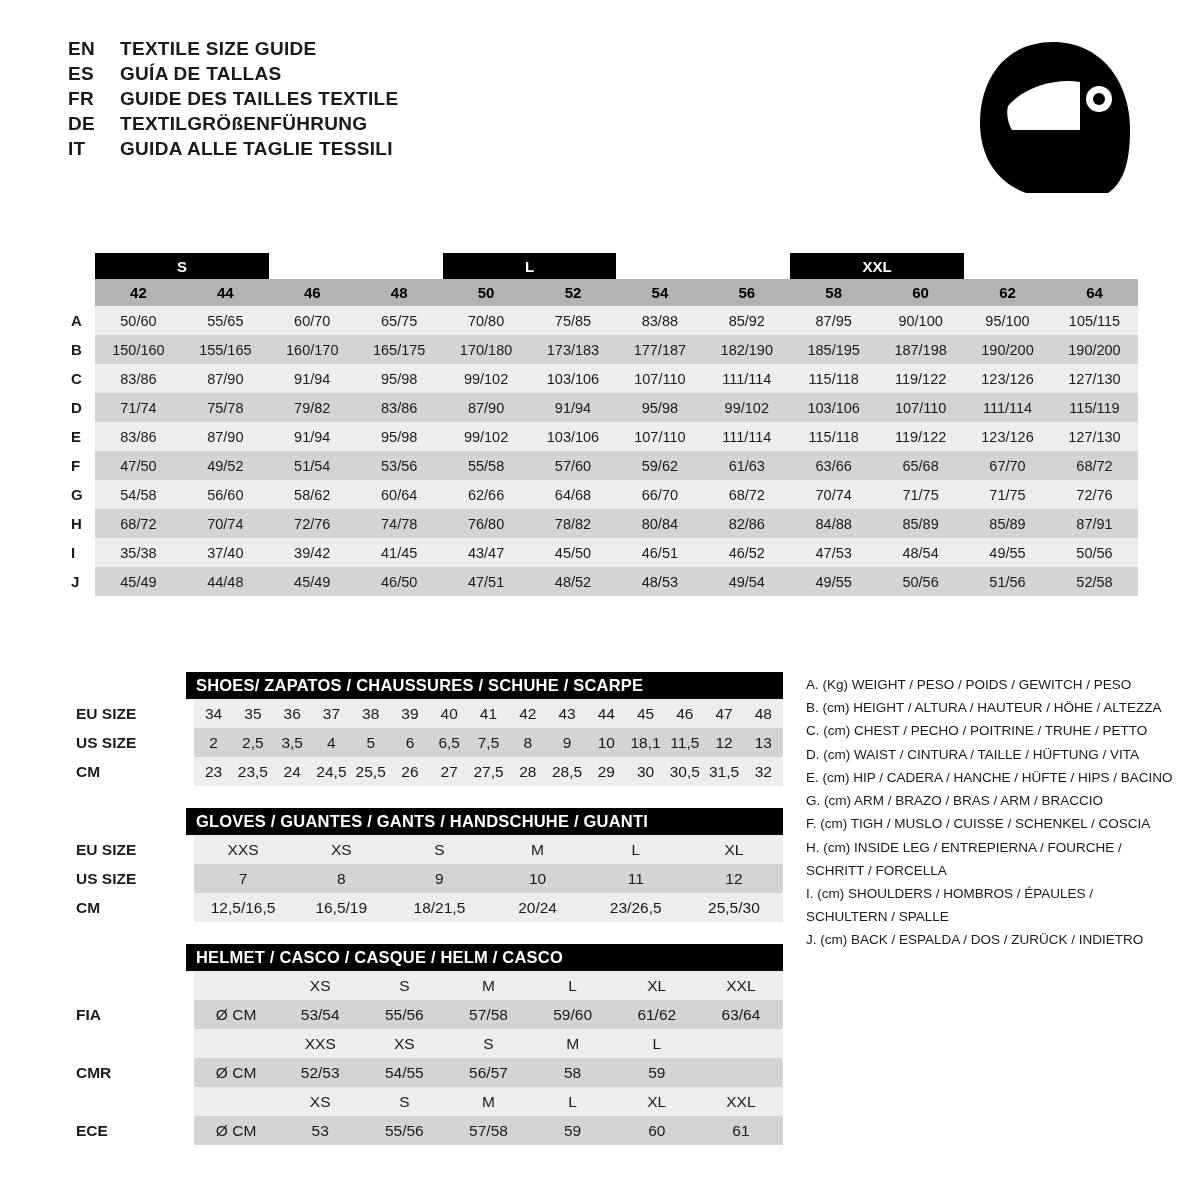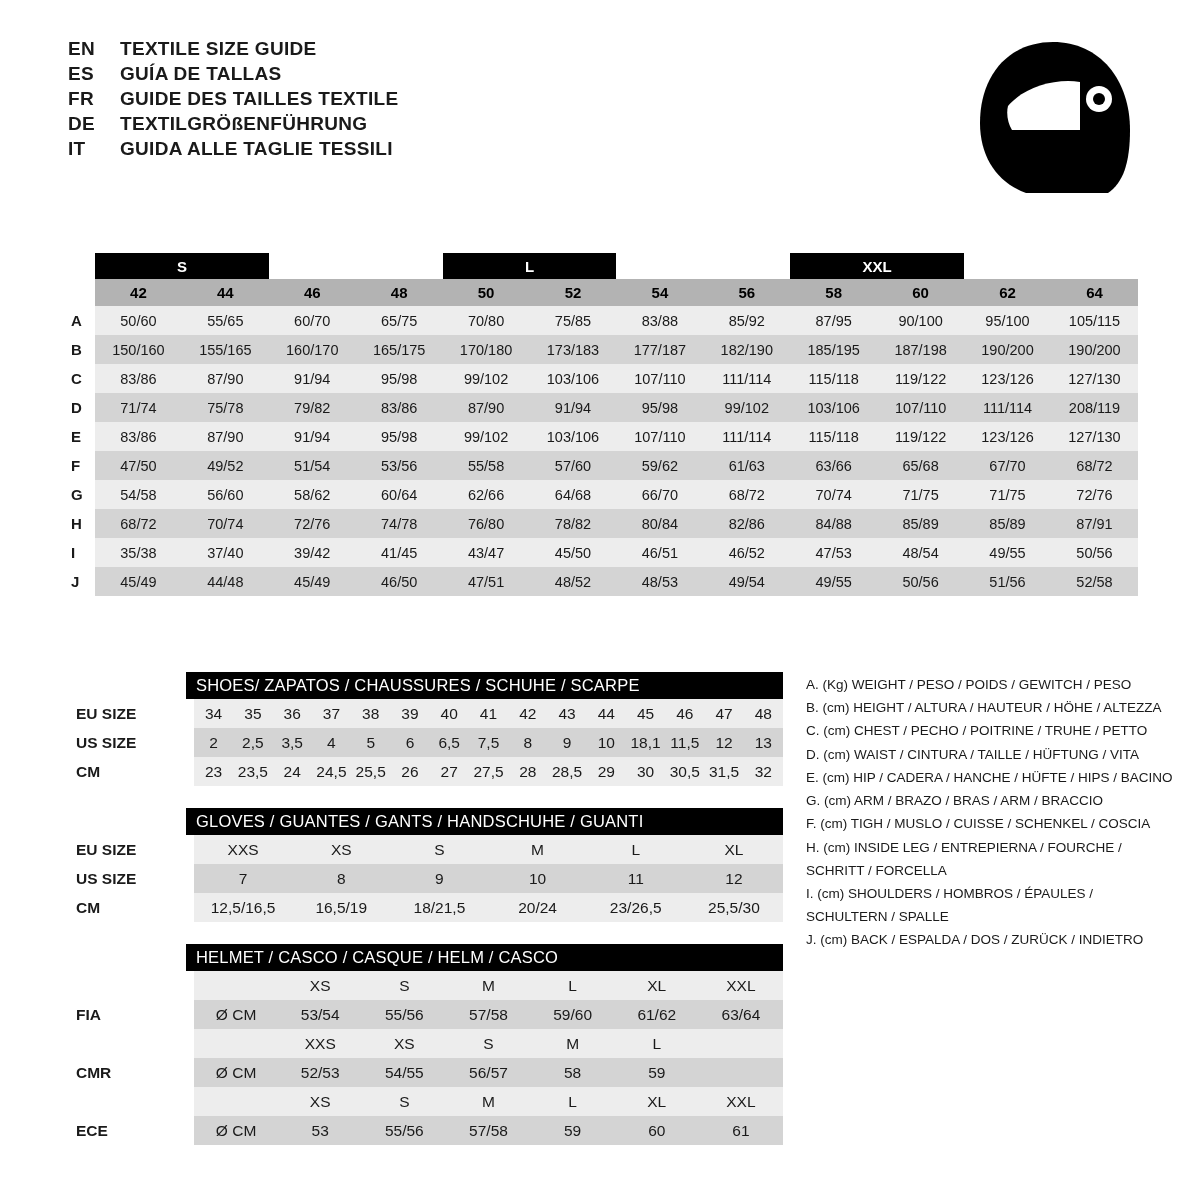--- a/index.html
+++ b/index.html
@@ -106,21 +106,21 @@
   
   .sub-wrap {
     position: absolute;
     left: 68px;
     top: 672px;
     width: 715px;
   }
   .sub-title {
     background: #000000;
     color: #ffffff;
-    font-weight: normal;
+    font-weight: bold;
     font-size: 16.5px;
     padding: 4px 0 4px 10px;
     margin-left: 118px;
     width: 597px;
     box-sizing: border-box;
     letter-spacing: 0.2px;
   }
   table.sub {
     border-collapse: collapse;
     width: 715px;
@@ -274,21 +274,21 @@
           <td>75/78</td>
           <td>79/82</td>
           <td>83/86</td>
           <td>87/90</td>
           <td>91/94</td>
           <td>95/98</td>
           <td>99/102</td>
           <td>103/106</td>
           <td>107/110</td>
           <td>111/114</td>
-          <td>208/119</td>
+          <td>115/119</td>
         </tr>
         <tr class="band-light">
           <td class="rowlabel">E</td>
           <td>83/86</td>
           <td>87/90</td>
           <td>91/94</td>
           <td>95/98</td>
           <td>99/102</td>
           <td>103/106</td>
           <td>107/110</td>

